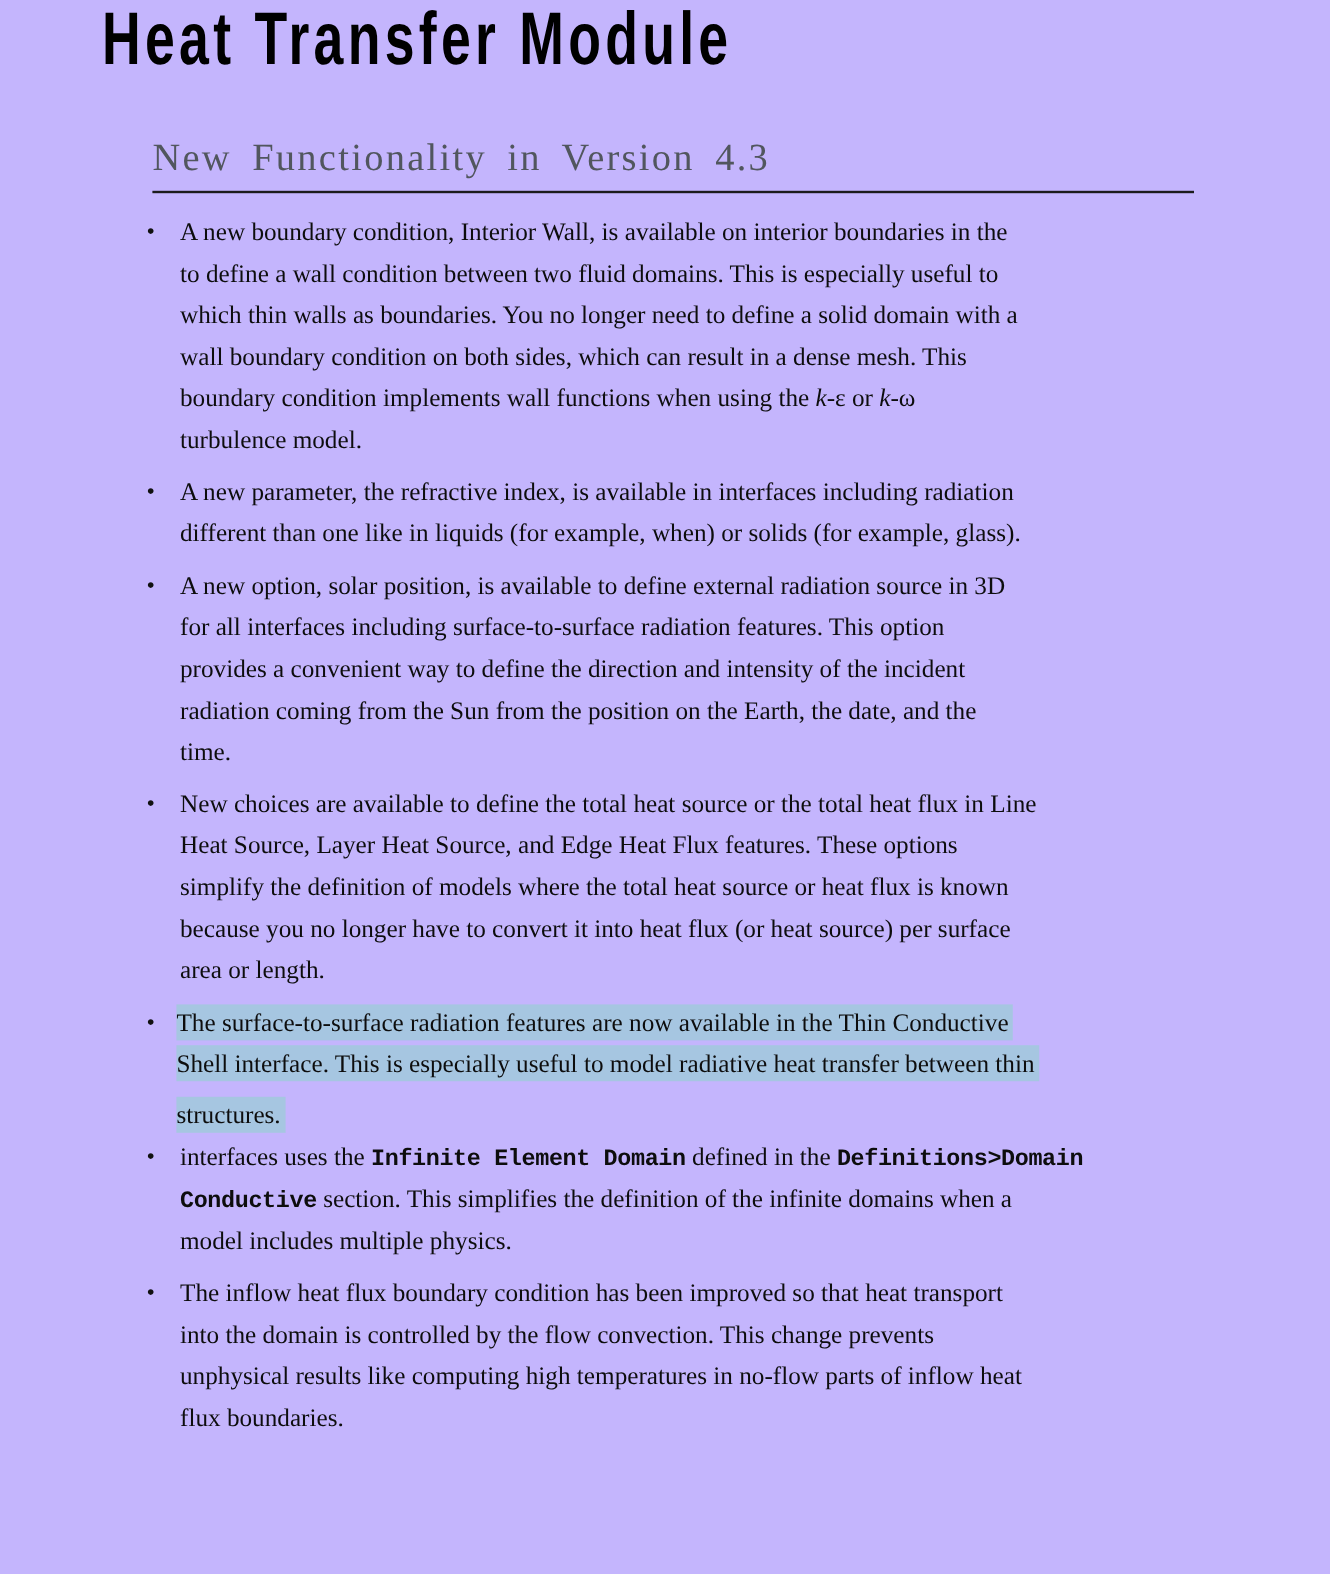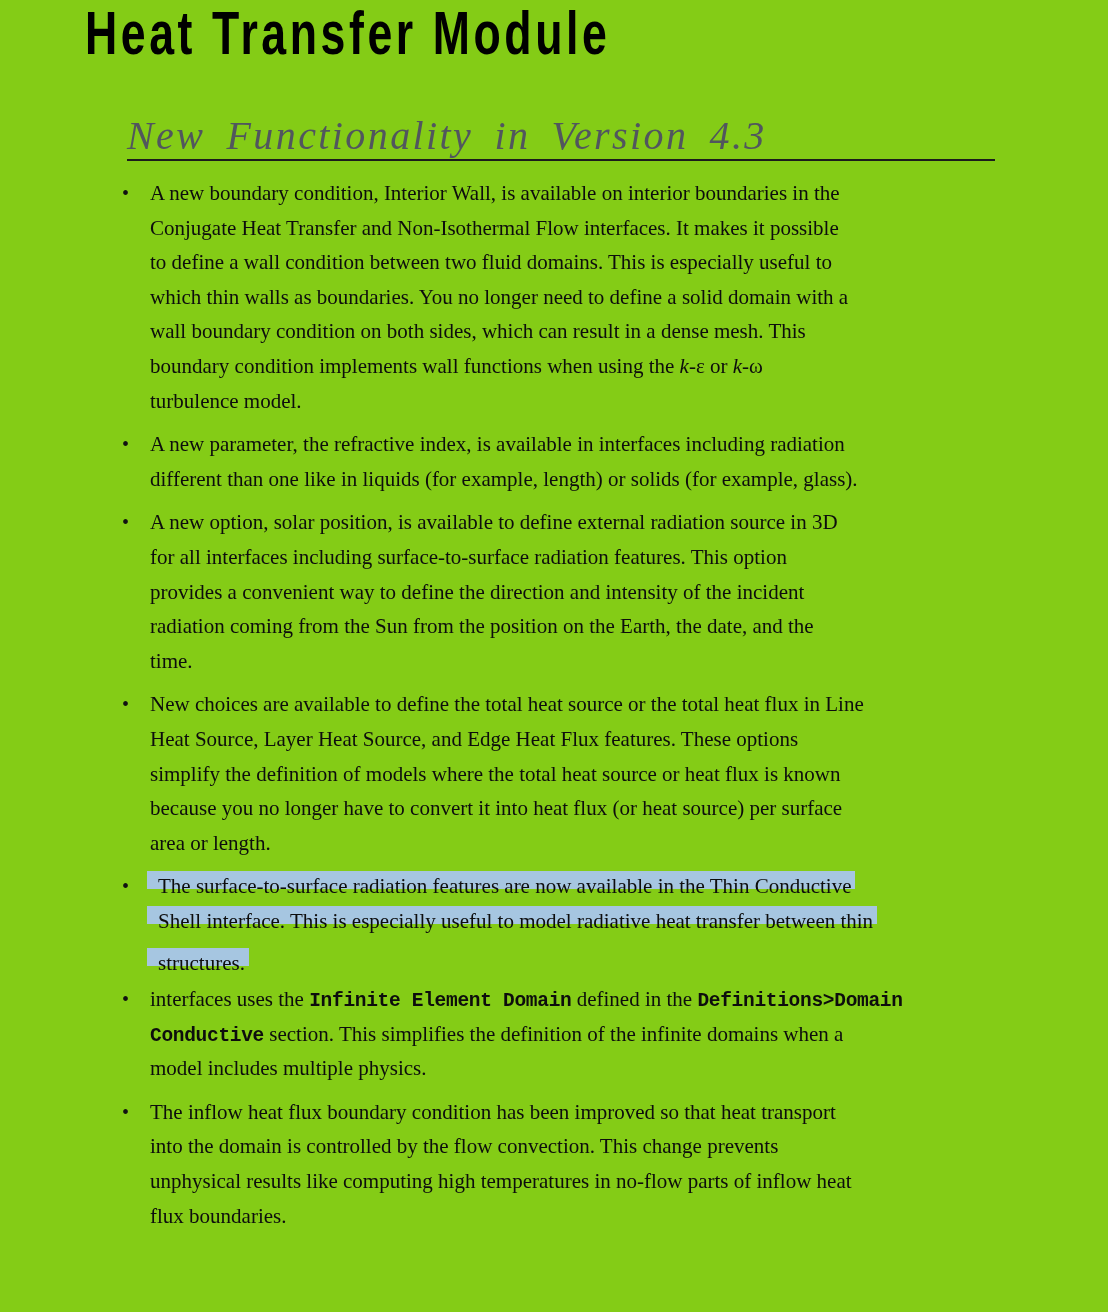--- a/index.html
+++ b/index.html
@@ -1,20 +1,20 @@
 <!DOCTYPE html>
 <html><head>
 <meta charset="utf-8">
 <style>
   html, body { margin: 0; padding: 0; background: #ffffff; }
   #page {
     position: relative;
     width: 1108px;
     height: 1312px;
-    background: #84cc16;
+    background: #c4b5fd;
     overflow: hidden;
     font-family: "Liberation Serif", "DejaVu Serif", serif;
     color: #0d0d0d;
   }
   #doc-title {
     position: absolute;
     left: 85px;
     top: 2px;
     font-family: "Liberation Sans", "DejaVu Sans", sans-serif;
     font-weight: 700;
@@ -24,22 +24,21 @@
     color: #000000;
     transform: scaleX(0.72);
     transform-origin: left top;
     white-space: nowrap;
   }
   #section-heading {
     position: absolute;
     left: 127px;
     top: 112px;
     font-family: "Liberation Serif", "DejaVu Serif", serif;
-    font-style: italic;
-    font-size: 40px;
+    font-size: 32px;
     line-height: 1.2;
     letter-spacing: 0.06em;
     word-spacing: 0.22em;
     color: #51565e;
     white-space: nowrap;
   }
   #section-rule {
     position: absolute;
     left: 127px;
     top: 159px;
@@ -68,24 +67,24 @@
   }
   .line {
     height: 34.6px;
     line-height: 34.6px;
     font-size: 21px;
     white-space: pre;
   }
   .band { }
   .hl .band {
     display: inline-block;
-    padding: 0 4px 0 11px;
+    padding: 0 4px 0 0;
     margin-left: -3px;
     line-height: 30px;
-    height: 18px;
+    height: 30px;
     margin-top: 2px;
   }
   .seg.i { font-style: italic; }
   .seg.bs {
     font-family: Liberation Mono, monospace;
     font-weight: 700;
     font-size: 19.5px;
     letter-spacing: -0.3px;
   }
 </style>
@@ -93,31 +92,30 @@
 <body>
 
 <div id="page">
   <div id="doc-title">Heat Transfer Module</div>
   <div id="section-heading">New Functionality in Version 4.3</div>
   <div id="section-rule"></div>
   <div id="bullet-list">
       <div class="bullet">
         <span class="marker">•</span>
         <div class="line"><span class="band"><span class="seg">A new boundary condition, Interior Wall, is available on interior boundaries in the</span></span></div>
-        <div class="line"><span class="band"><span class="seg">Conjugate Heat Transfer and Non-Isothermal Flow interfaces. It makes it possible</span></span></div>
         <div class="line"><span class="band"><span class="seg">to define a wall condition between two fluid domains. This is especially useful to</span></span></div>
         <div class="line"><span class="band"><span class="seg">which thin walls as boundaries. You no longer need to define a solid domain with a</span></span></div>
         <div class="line"><span class="band"><span class="seg">wall boundary condition on both sides, which can result in a dense mesh. This</span></span></div>
         <div class="line"><span class="band"><span class="seg">boundary condition implements wall functions when using the </span><span class="seg i">k</span><span class="seg">-ε or </span><span class="seg i">k</span><span class="seg">-ω</span></span></div>
         <div class="line"><span class="band"><span class="seg">turbulence model.</span></span></div>
       </div>
       <div class="bullet">
         <span class="marker">•</span>
         <div class="line"><span class="band"><span class="seg">A new parameter, the refractive index, is available in interfaces including radiation</span></span></div>
-        <div class="line"><span class="band"><span class="seg">different than one like in liquids (for example, length) or solids (for example, glass).</span></span></div>
+        <div class="line"><span class="band"><span class="seg">different than one like in liquids (for example, when) or solids (for example, glass).</span></span></div>
       </div>
       <div class="bullet">
         <span class="marker">•</span>
         <div class="line"><span class="band"><span class="seg">A new option, solar position, is available to define external radiation source in 3D</span></span></div>
         <div class="line"><span class="band"><span class="seg">for all interfaces including surface-to-surface radiation features. This option</span></span></div>
         <div class="line"><span class="band"><span class="seg">provides a convenient way to define the direction and intensity of the incident</span></span></div>
         <div class="line"><span class="band"><span class="seg">radiation coming from the Sun from the position on the Earth, the date, and the</span></span></div>
         <div class="line"><span class="band"><span class="seg">time.</span></span></div>
       </div>
       <div class="bullet">

